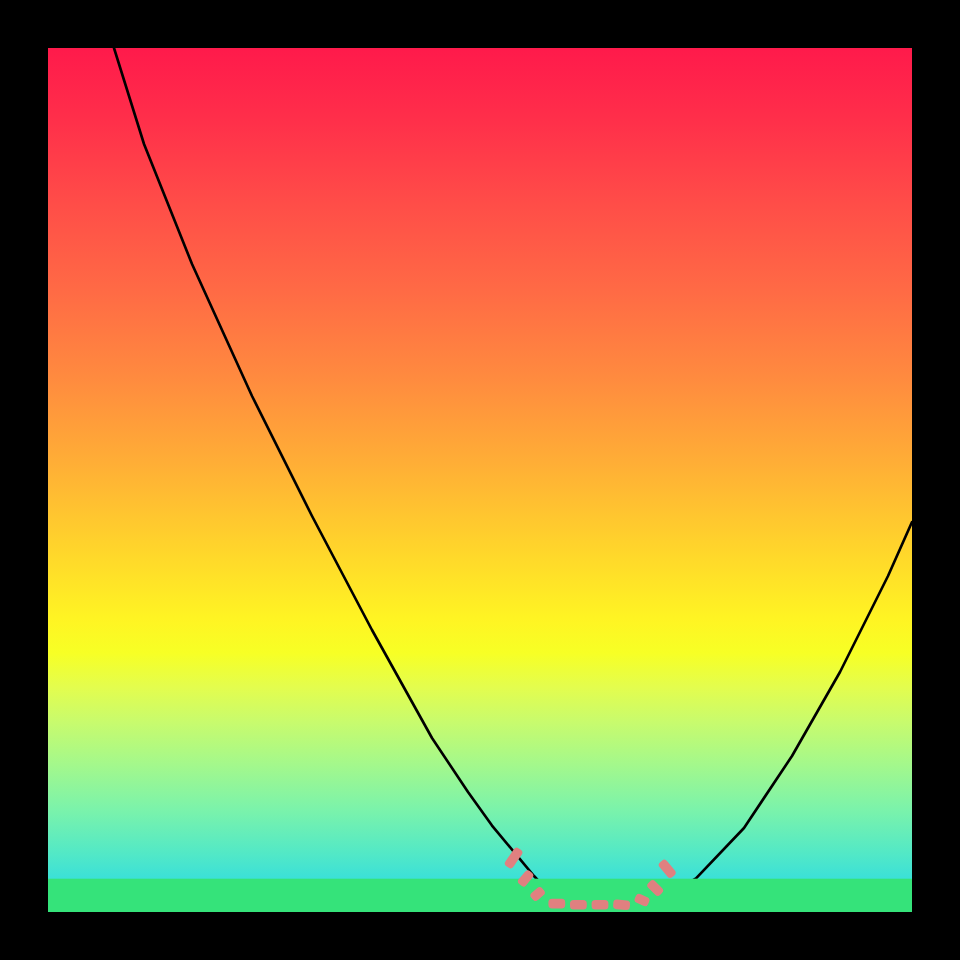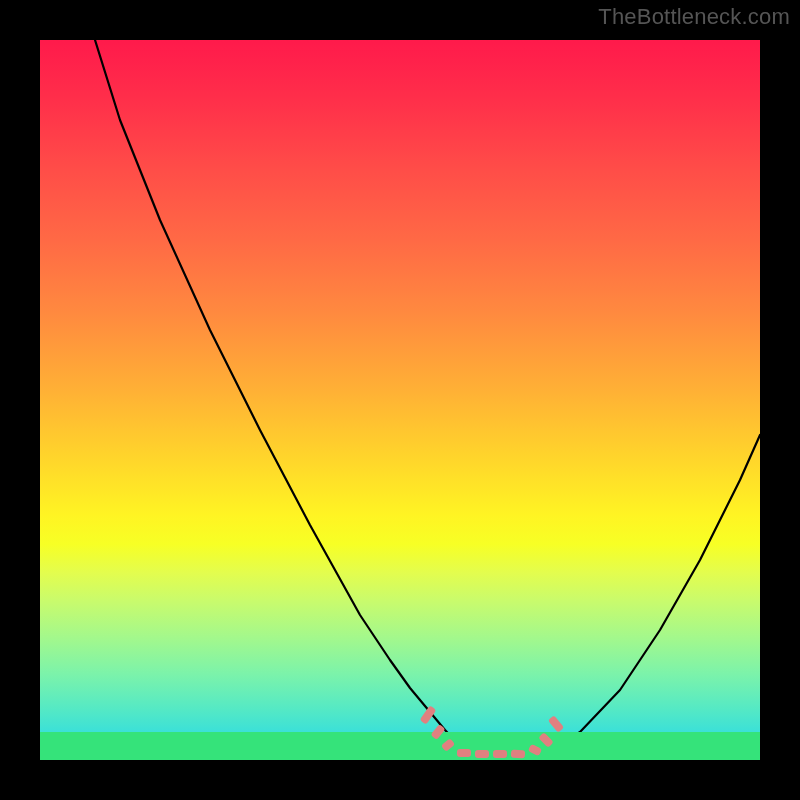--- a/index.html
+++ b/index.html
@@ -76,21 +76,20 @@
     z-index: 7;
     background: #e08080;
     border-radius: 3px;
   }
 </style>
 </head>
 <body>
 
 <div class="frame">
 
-  <div class="watermark">TheBottleneck.com</div>
 
   <div class="plot-area">
     <div class="gradient"></div>
 
     <svg class="curve" viewBox="0 0 720 720" preserveAspectRatio="none">
       <path id="curve-path" fill="none" stroke="#000" stroke-width="2.2" stroke-linecap="round" stroke-linejoin="round" d="M55 0 L80 80 L120 180 L170 290 L220 390 L270 485 L320 575 L350 620 L370 648 L390 672 L405 690 L418 704 L428 715 L438 715 L455 715 L475 715 L495 714 L510 710 L540 692 L580 650 L620 590 L660 520 L700 440 L720 395"></path>
     </svg>
 
     <svg class="green-band" viewBox="0 0 720 28" preserveAspectRatio="none">
       <rect x="0" y="0" width="720" height="28" fill="#35e37a"></rect>

